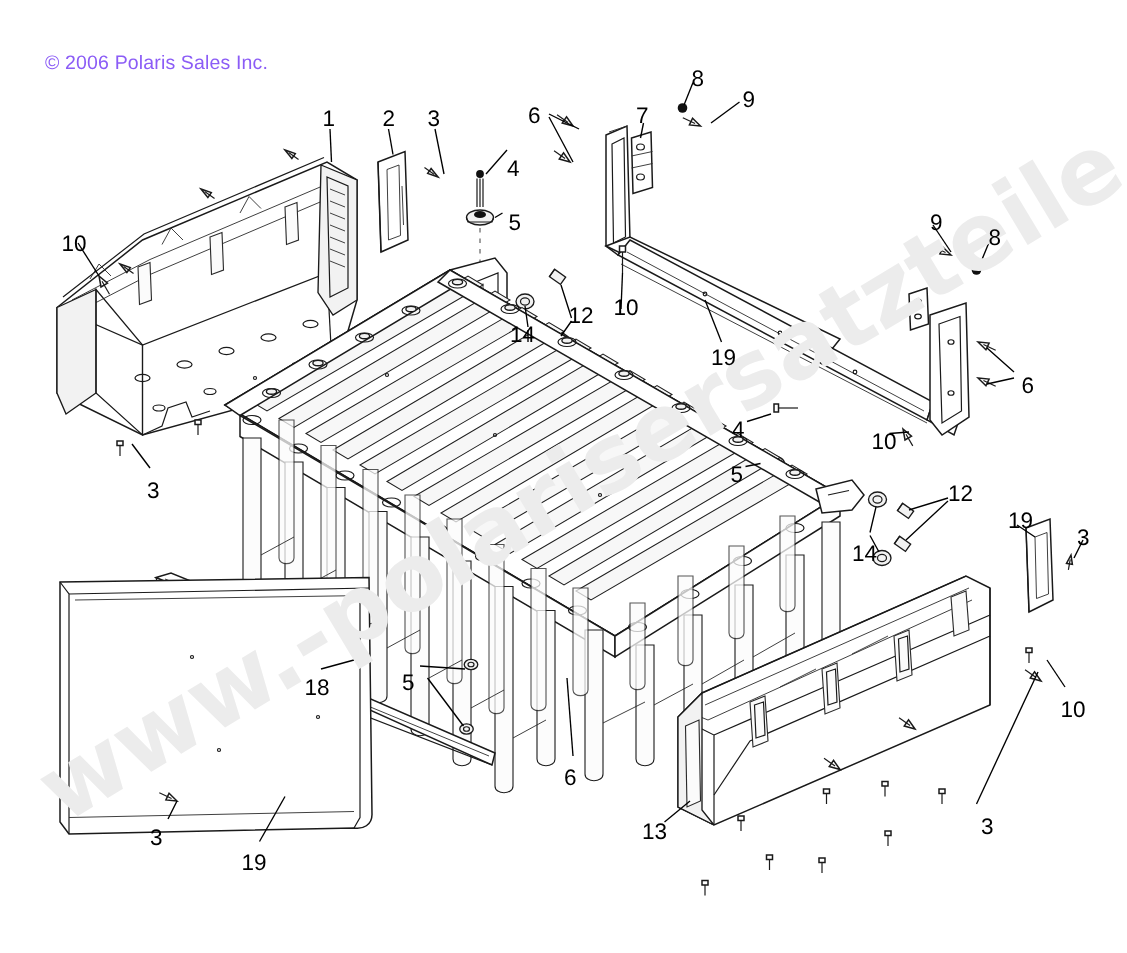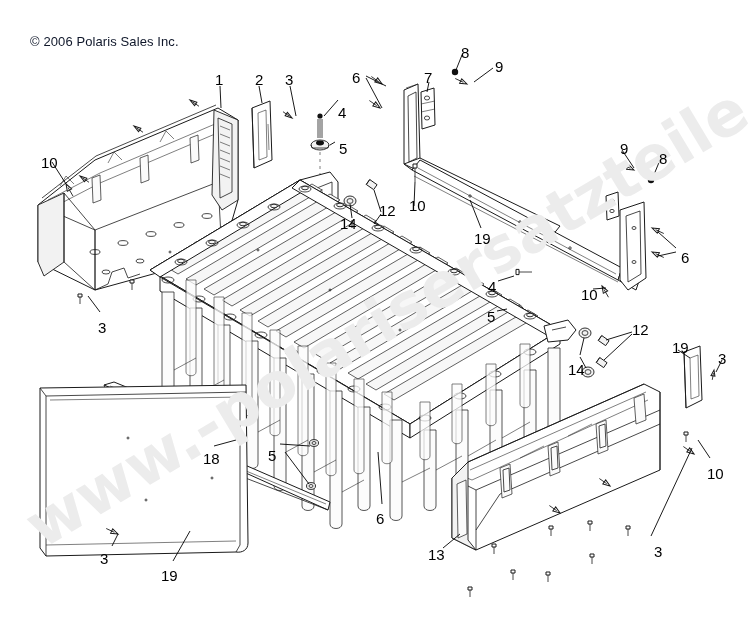--- a/index.html
+++ b/index.html
@@ -13,21 +13,21 @@
     height: 635px;
     background: #ffffff;
     overflow: hidden;
     font-family: "Liberation Sans", sans-serif;
   }
   #copyright {
     position: absolute;
     left: 30px;
     top: 34px;
     font-size: 13px;
-    color: #0f172a;
+    color: #8b5cf6;
     letter-spacing: 0.1px;
     white-space: nowrap;
   }
   #watermark-layer {
     position: absolute;
     left: 0; top: 0;
     width: 751px; height: 635px;
     pointer-events: none;
     z-index: 5;
   }

